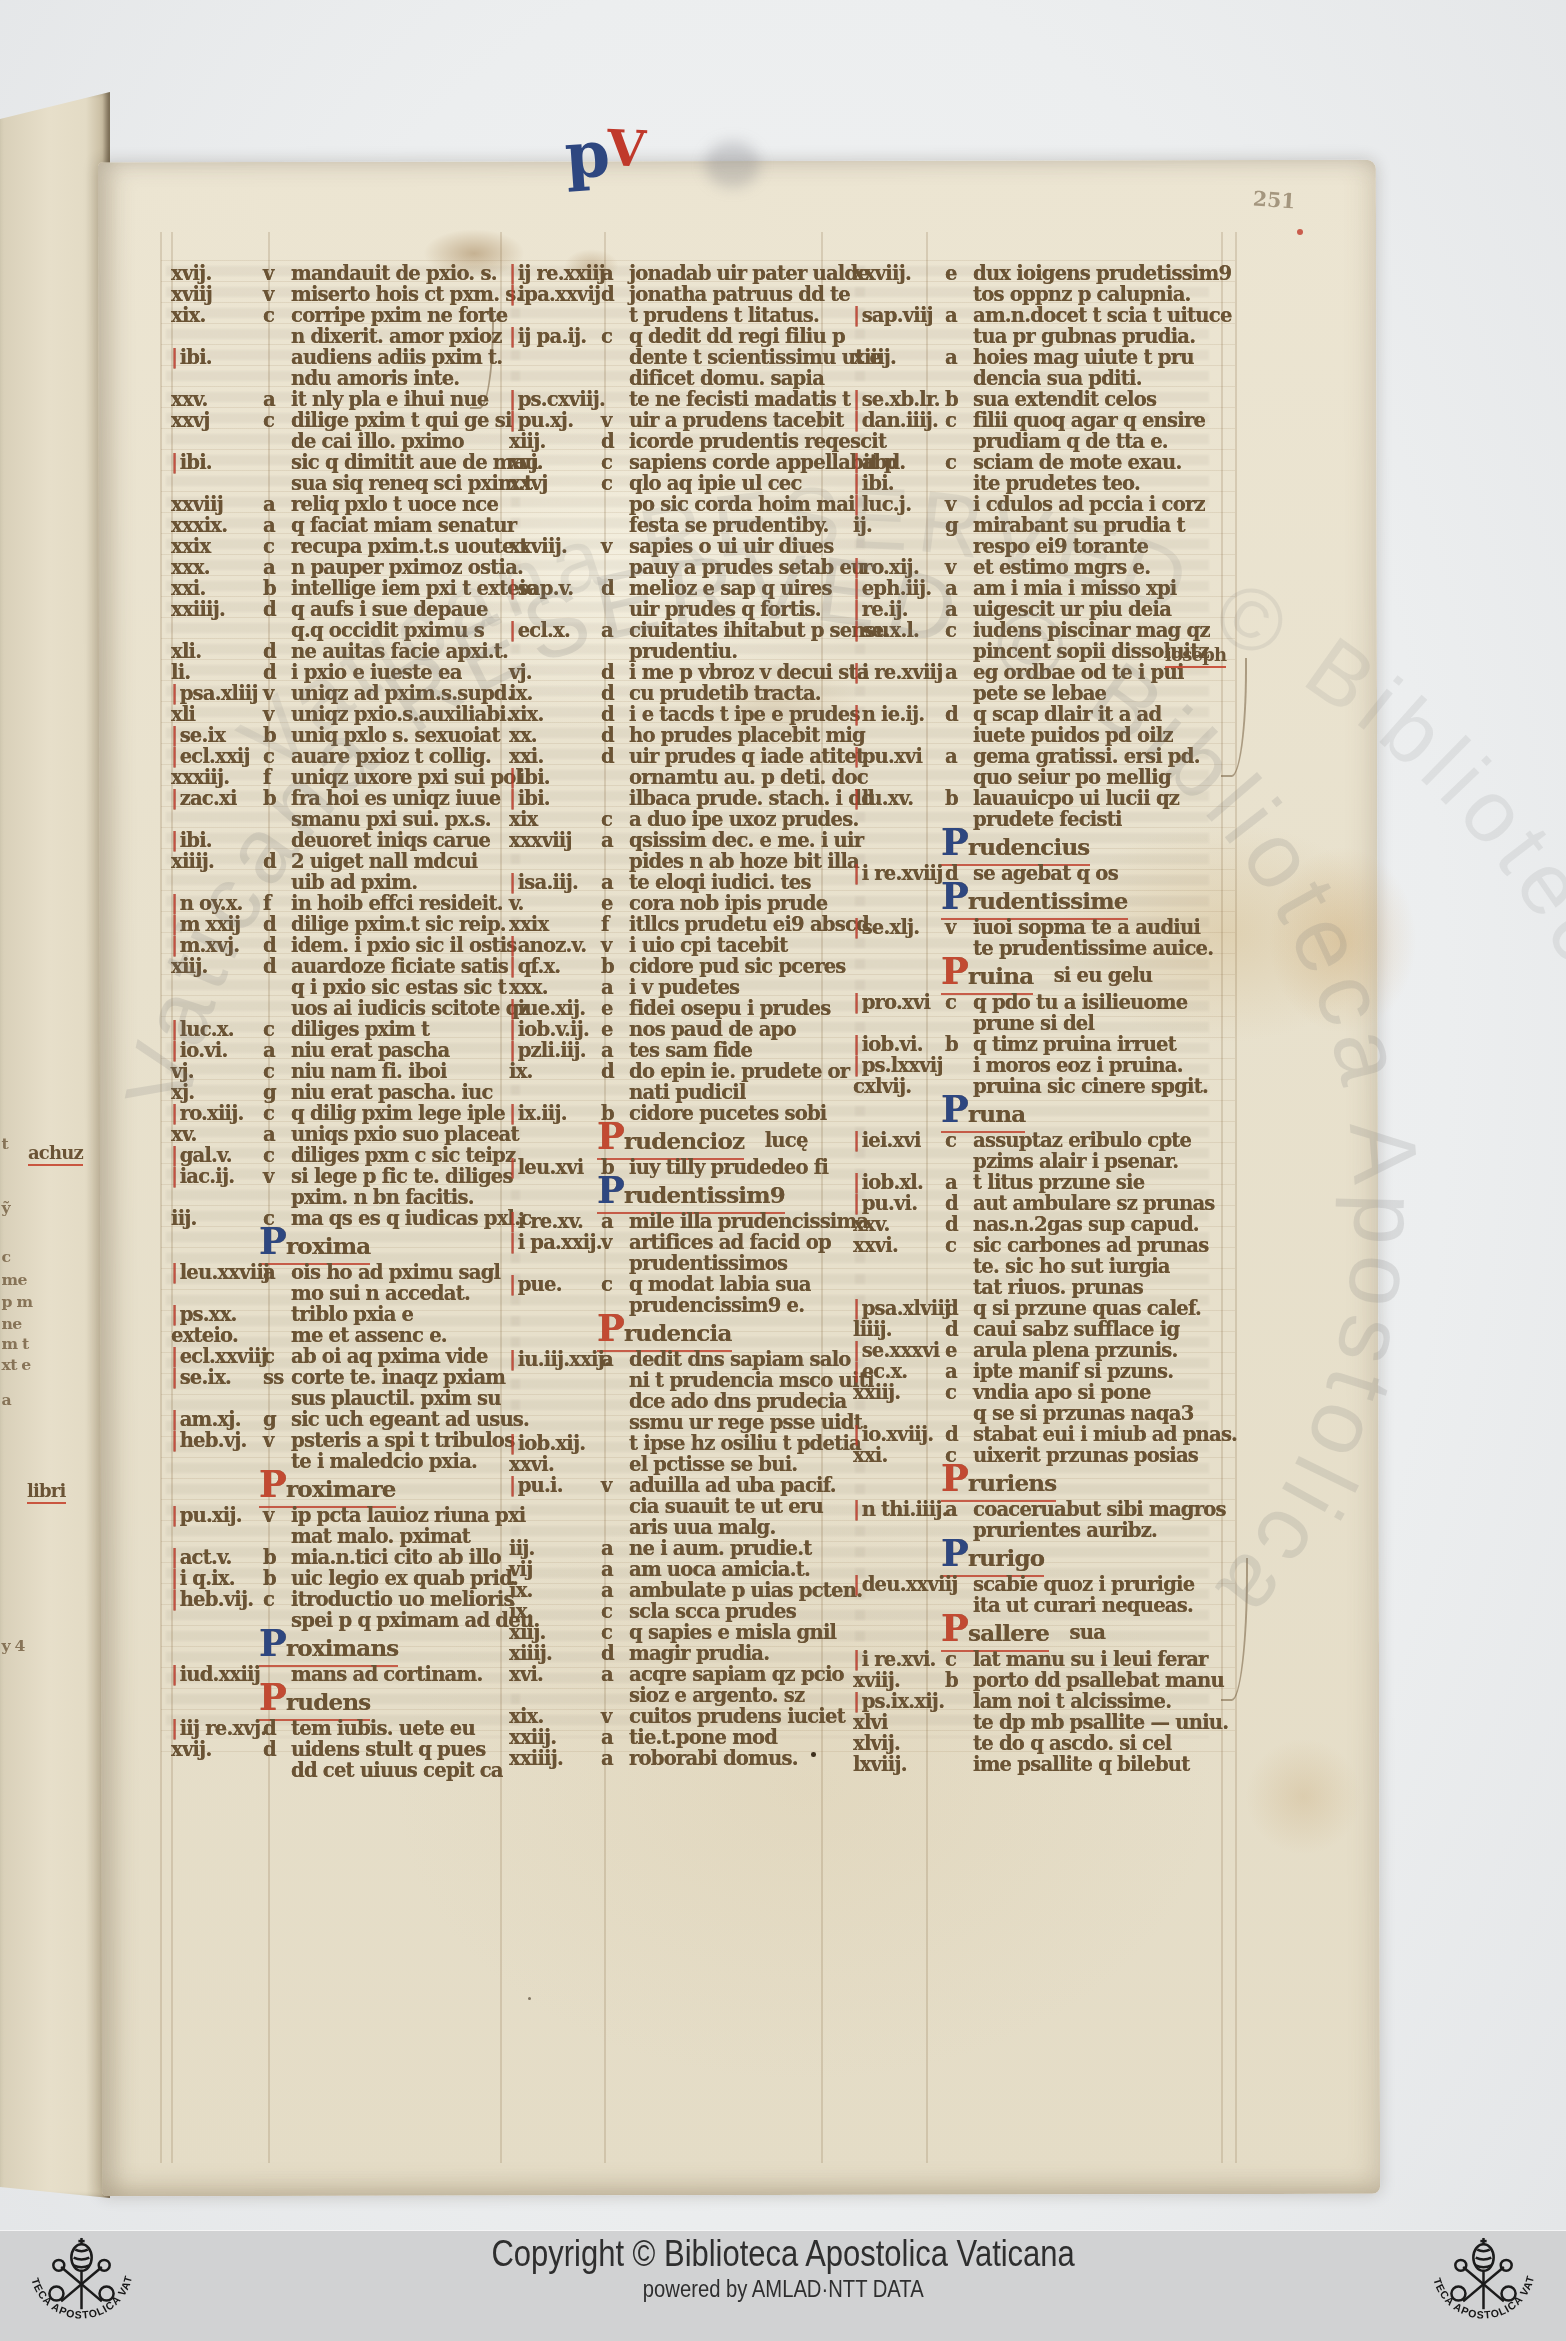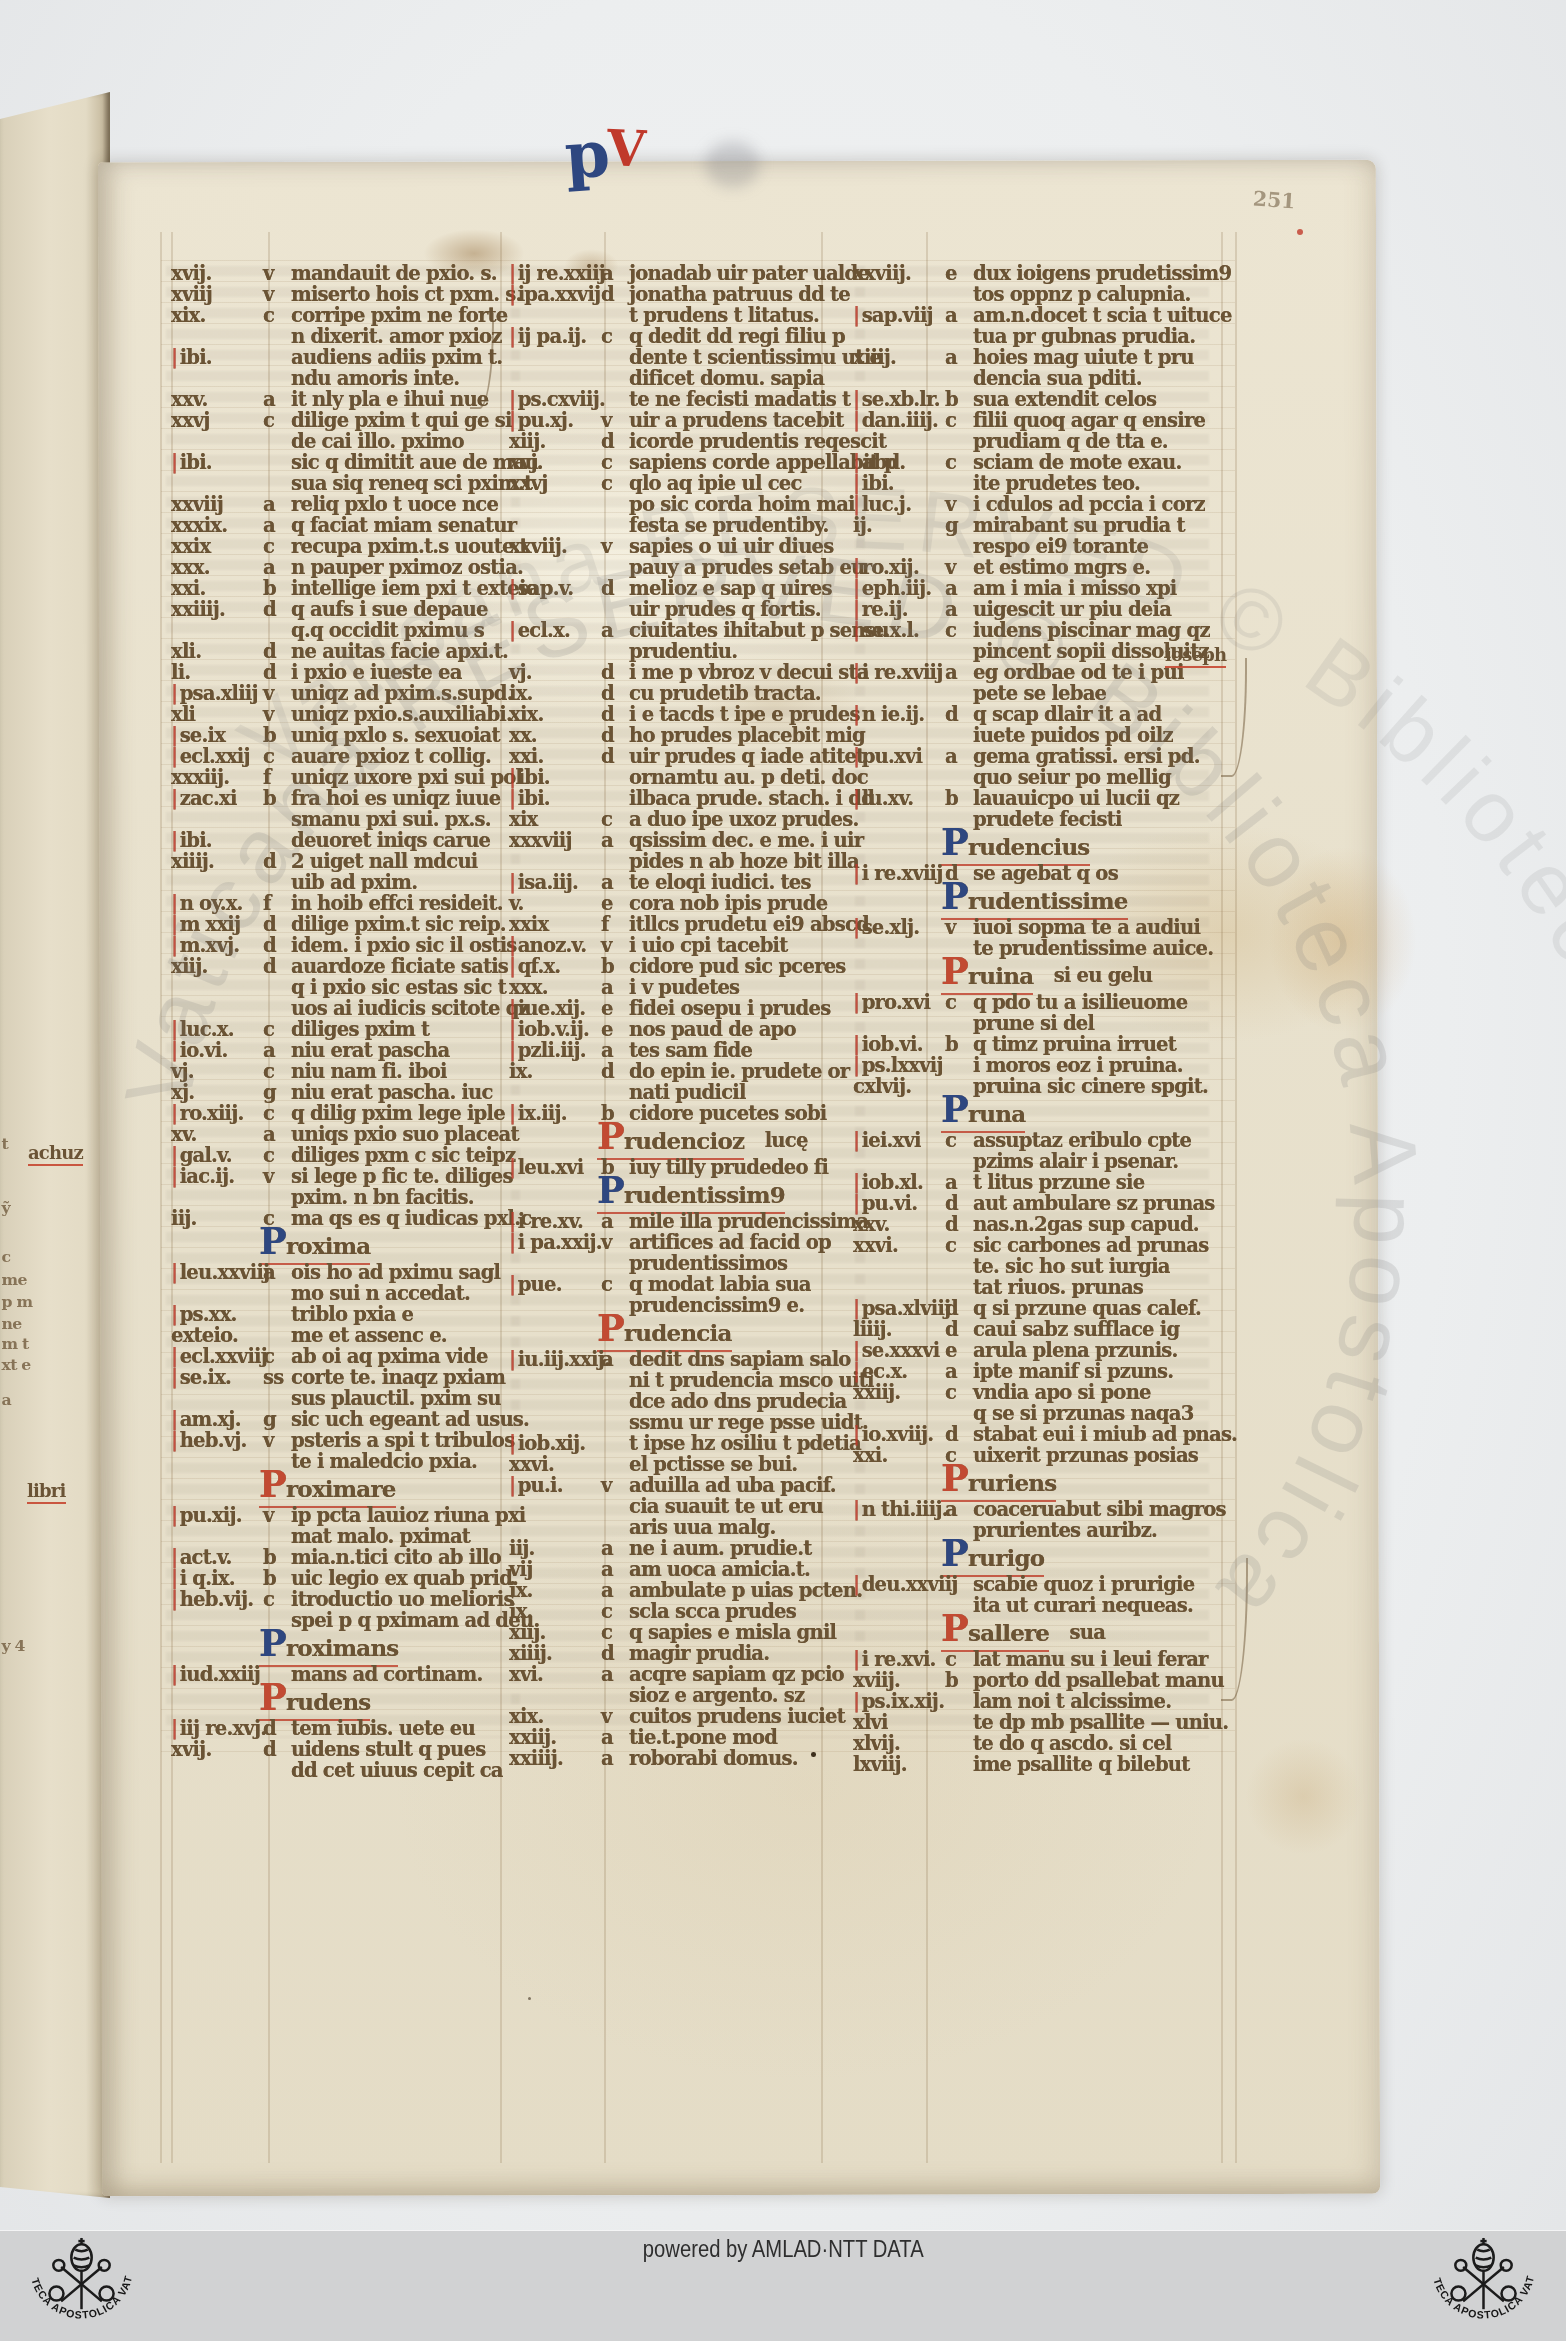--- a/index.html
+++ b/index.html
@@ -1187,20 +1187,21 @@
     <text font-family="Liberation Sans, sans-serif" font-size="118" letter-spacing="10" fill="#777777" opacity="0.17">
       <textPath href="#wmc" startOffset="120" id="wm-text-1">Vaticana RESERVED © Biblioteca Apostolica </textPath>
     </text>
     <text font-family="Liberation Sans, sans-serif" font-size="112" letter-spacing="10" fill="#777777" opacity="0.12">
       <textPath href="#wmc2" startOffset="860" id="wm-text-2">Vaticana RESERVED © Biblioteca Apostolica </textPath>
     </text>
   </svg>
 
   <div class="footer">
     <div class="f-text">
+      <div><span class="f-line f1">Copyright © Biblioteca Apostolica Vaticana</span></div>
       <div><span class="f-line f3">powered by AMLAD·NTT DATA</span></div>
     </div>
   </div>
 
   <svg class="logo l" viewBox="0 0 152 134">
     <defs>
         <path id="arcA" d="M 12 58 A 66 66 0 0 0 140 58"></path>
       </defs>
     <g stroke="#1b1b1b" fill="none" stroke-width="3.2">
       <line x1="50" y1="42" x2="102" y2="86"></line>

